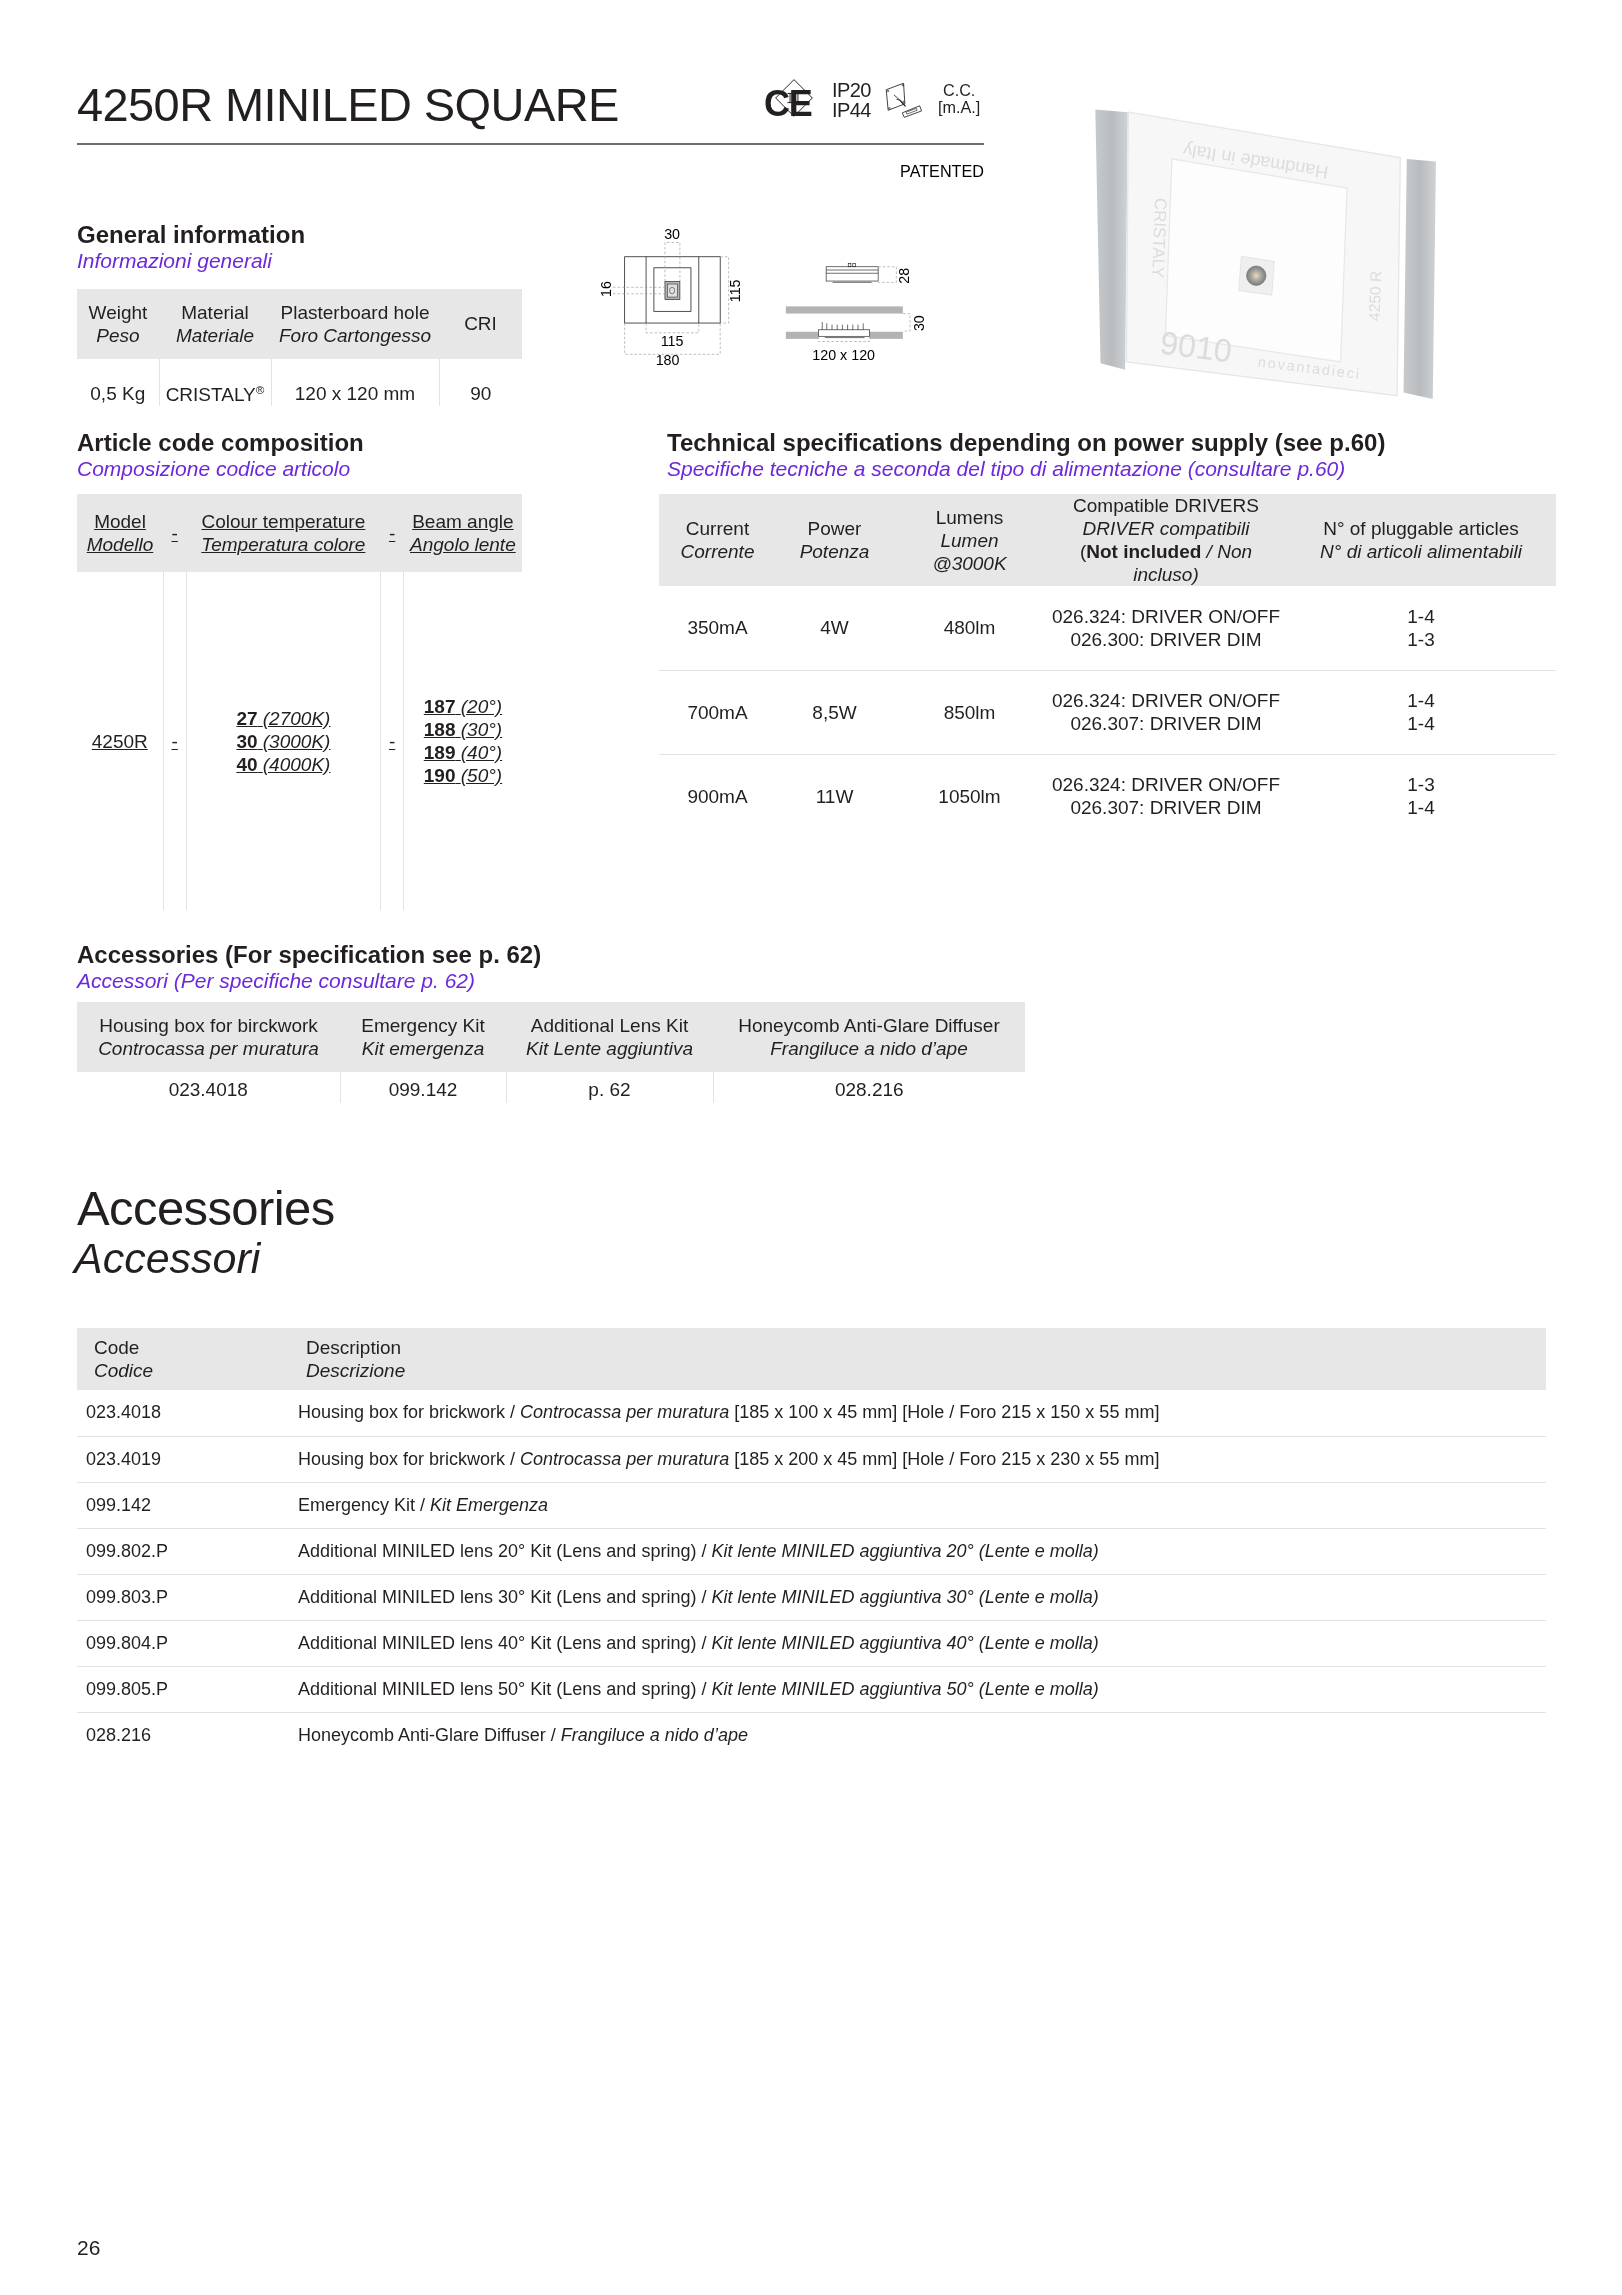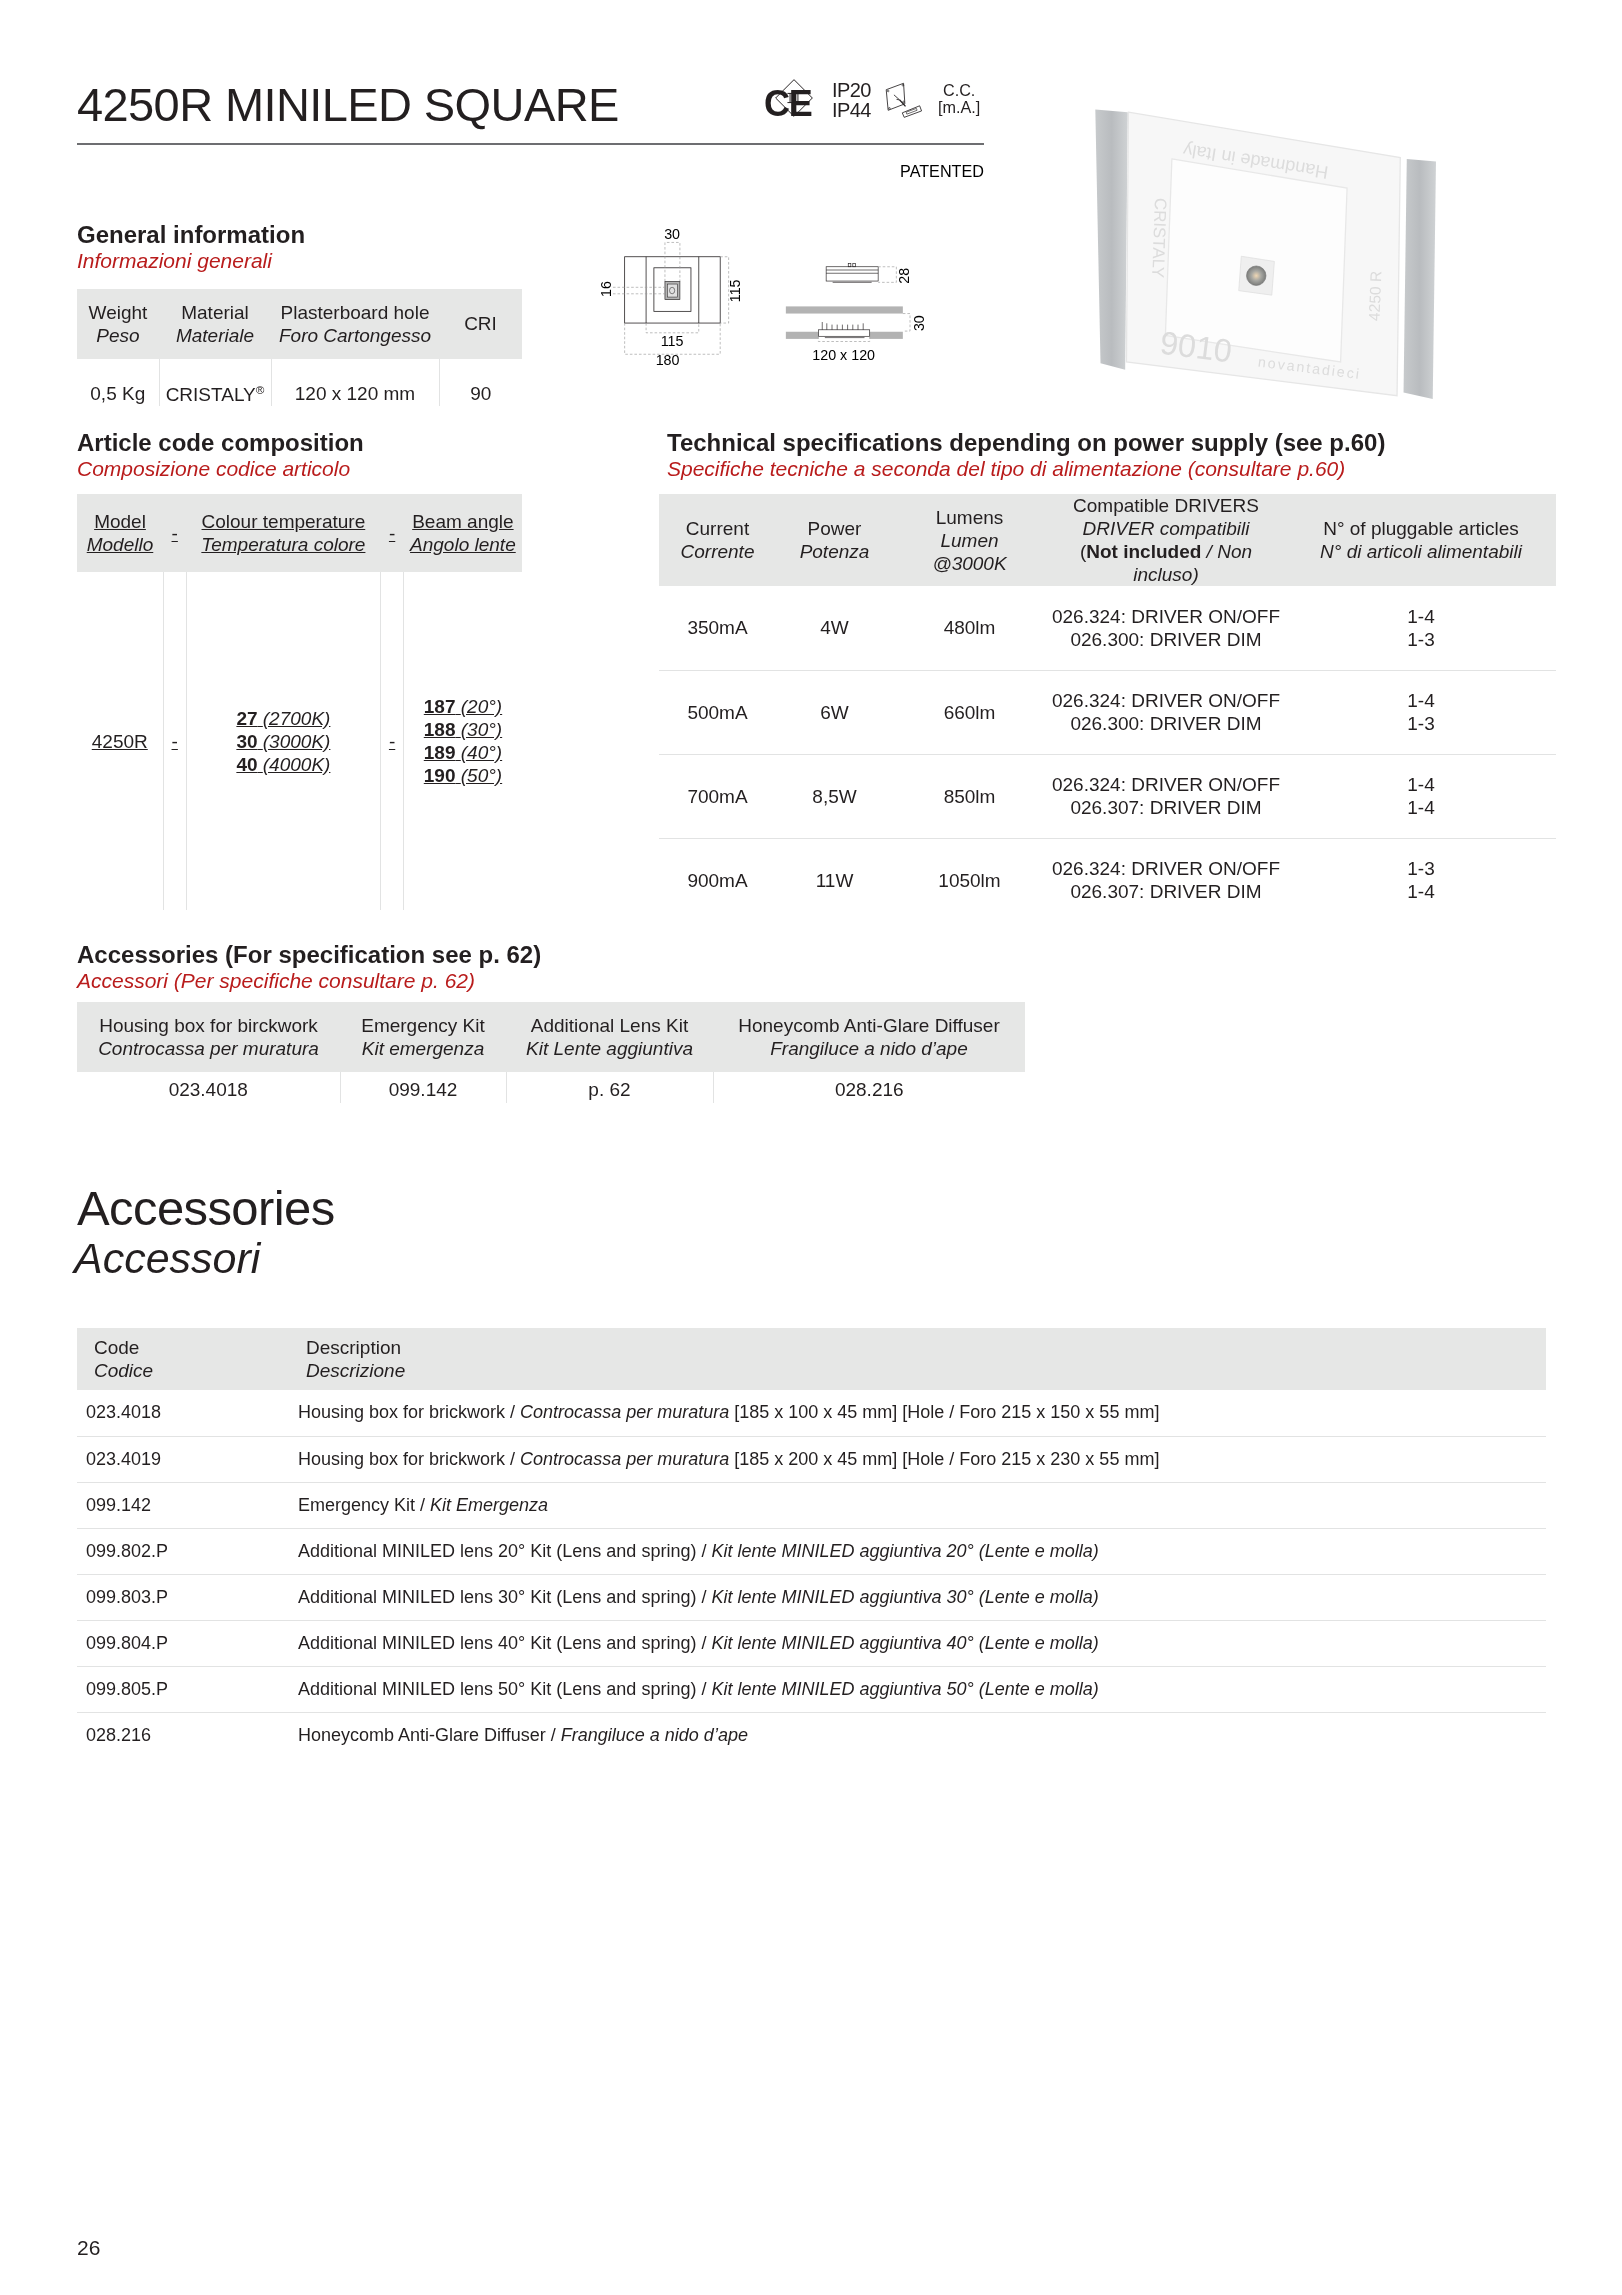--- a/index.html
+++ b/index.html
@@ -15,21 +15,21 @@
   #title-rule { left: 77px; top: 143px; width: 907px; height: 1.9px; background: #6d6e71; }
   #patented { left: 897px; top: 162px; width: 87px; text-align: right; font-size: 16.2px; color: #000000; }
   #ce-icon { left: 764px; top: 83px; font-size: 36px; font-weight: bold; letter-spacing: -1.3px; }
   #class3-icon { left: 775px; top: 79px; width: 38px; height: 38px; }
   #ip-block { left: 832px; top: 81px; font-size: 20px; line-height: 19.5px; letter-spacing: -0.6px; }
   #remote-icon { left: 884px; top: 82px; width: 43px; height: 36px; }
   #cc-block { left: 938px; top: 82px; font-size: 16.2px; line-height: 17px; text-align: center; }
 
   
   .sec-h { font-size: 24px; line-height: 27px; font-weight: bold; }
-  .sec-s { font-size: 21px; line-height: 25px; font-style: italic; color: #b91c1c; }
+  .sec-s { font-size: 21px; line-height: 25px; font-style: italic; color: #6d28d9; }
 
   
   #gi-table { left: 77px; top: 289px; width: 445px; border-collapse: collapse; }
   table { border-collapse: collapse; }
   #gi-table th { height: 70px; font-size: 19px; line-height: 23.4px; text-align: center; vertical-align: middle; font-weight: normal; }
   #gi-table td { height: 34px; font-size: 19px; text-align: center; vertical-align: top; padding-top: 24px; }
   #gi-table td + td { border-left: 1.3px solid #e2e3e3; }
   .dim { font-size: 22px; color: #231f20; }
 
   
@@ -302,33 +302,20 @@
       <td>
           <div>026.324: DRIVER ON/OFF</div>
           <div>026.300: DRIVER DIM</div>
         </td>
       <td>
           <div>1-4</div>
           <div>1-3</div>
         </td>
     </tr>
     <tr class="data">
-      <td>500mA</td>
-      <td>6W</td>
-      <td>660lm</td>
-      <td>
-          <div>026.324: DRIVER ON/OFF</div>
-          <div>026.300: DRIVER DIM</div>
-        </td>
-      <td>
-          <div>1-4</div>
-          <div>1-3</div>
-        </td>
-    </tr>
-    <tr class="data">
       <td>700mA</td>
       <td>8,5W</td>
       <td>850lm</td>
       <td>
           <div>026.324: DRIVER ON/OFF</div>
           <div>026.307: DRIVER DIM</div>
         </td>
       <td>
           <div>1-4</div>
           <div>1-4</div>

